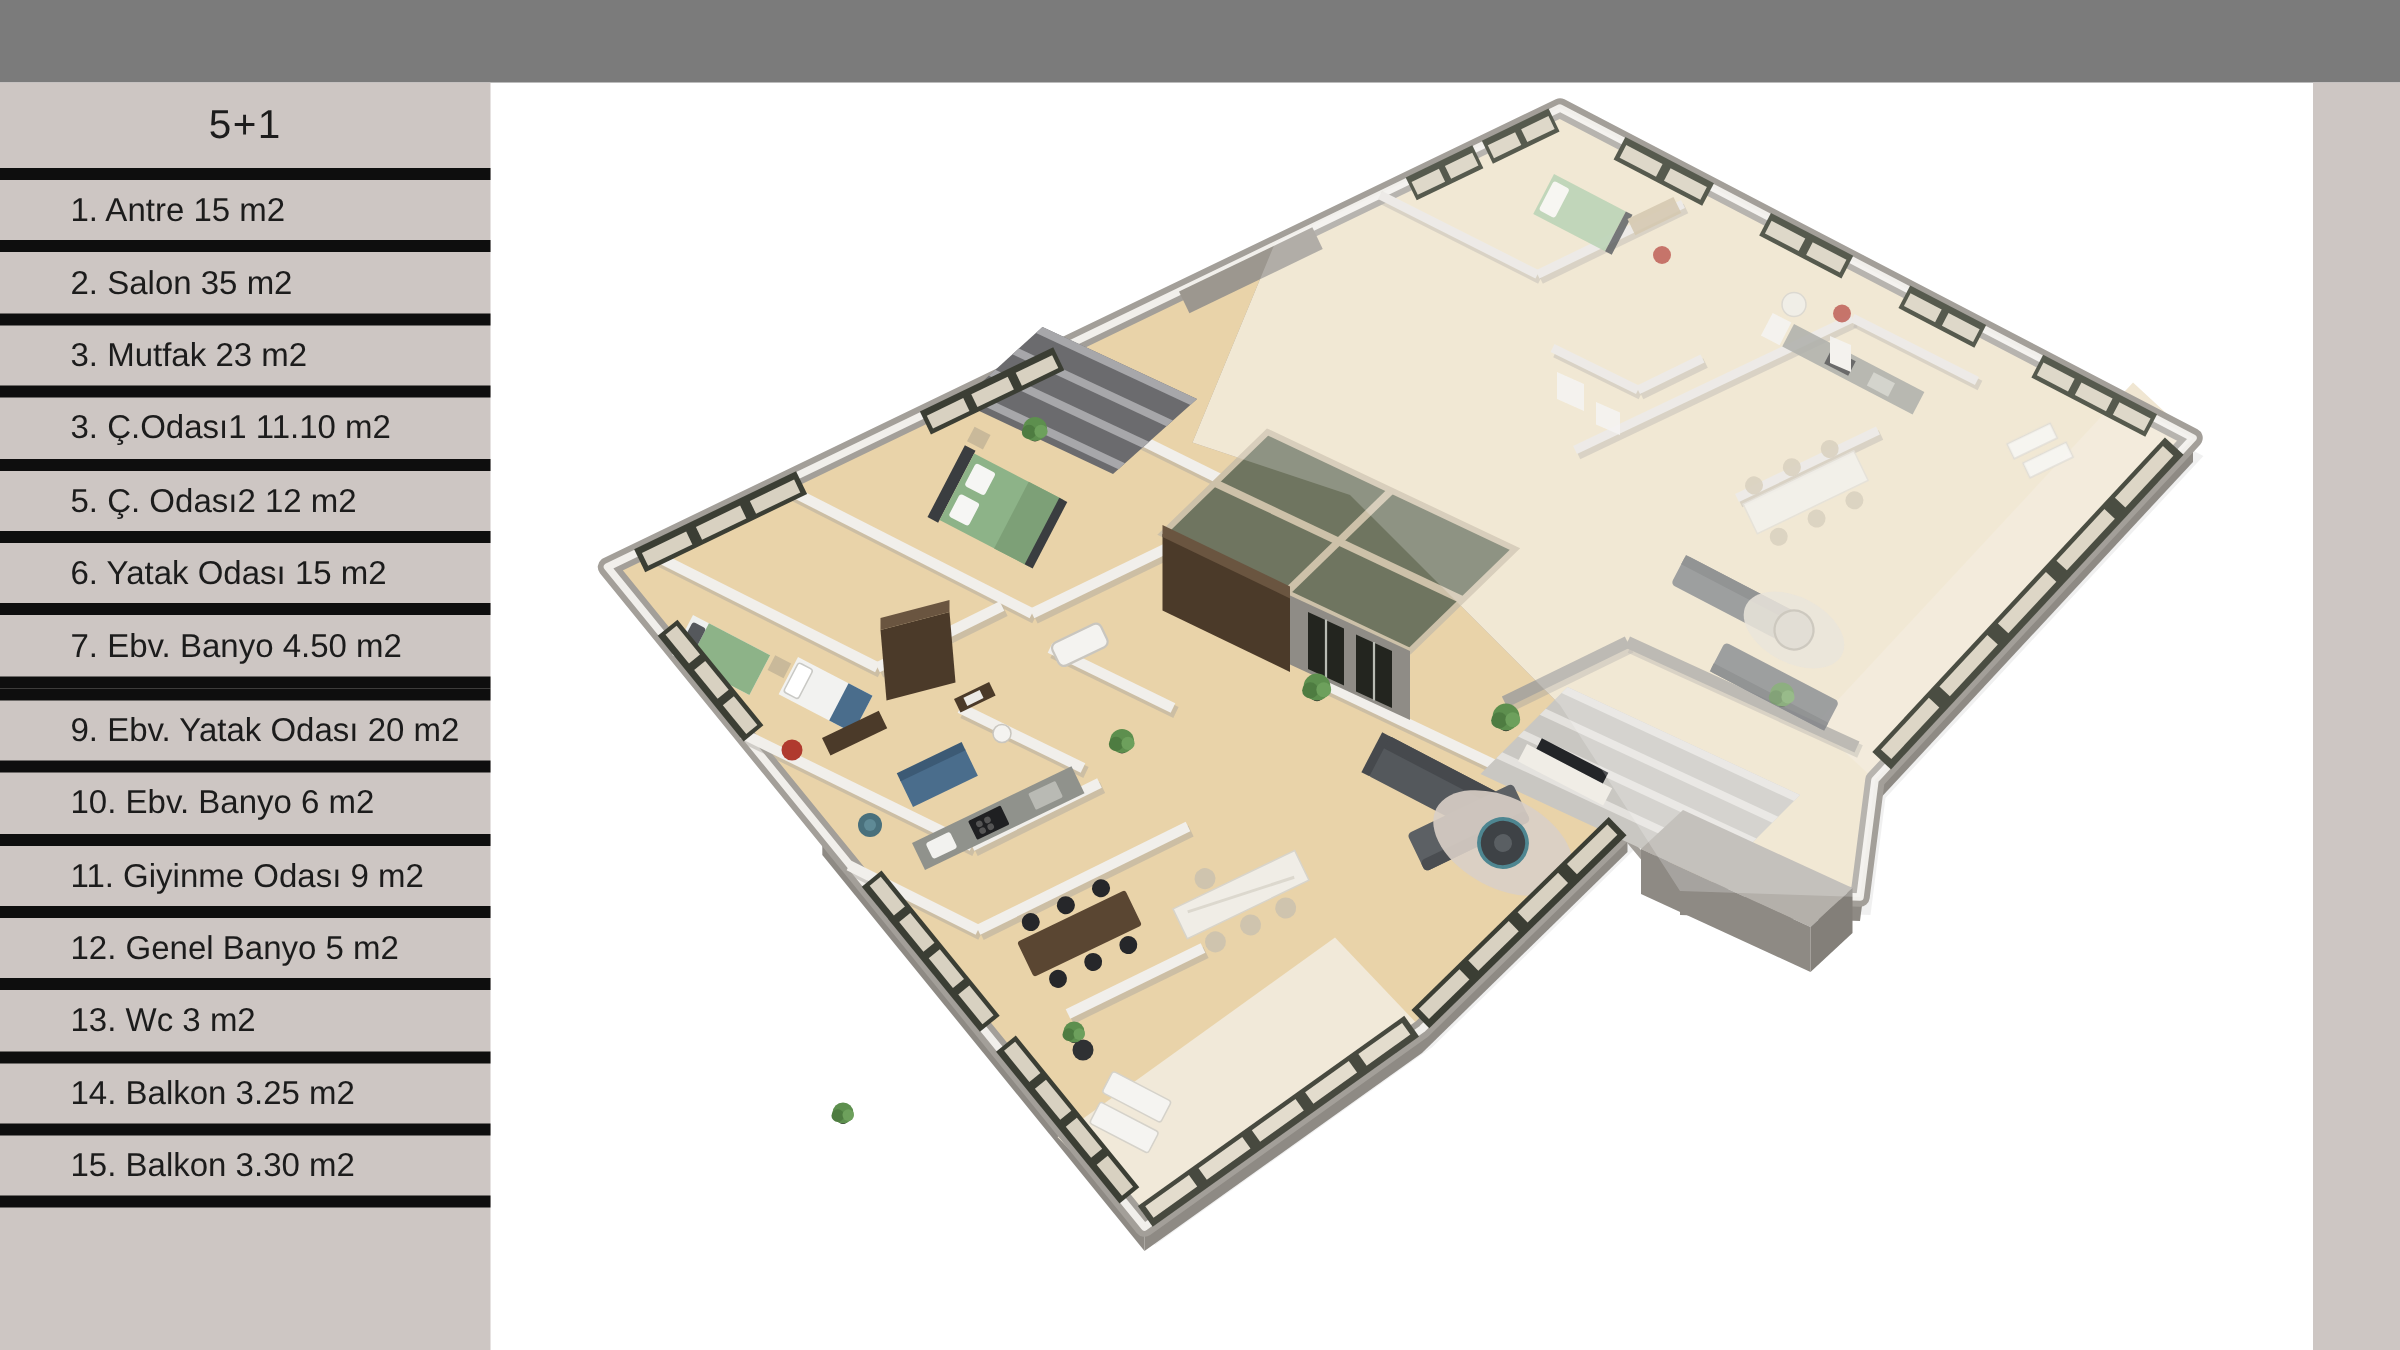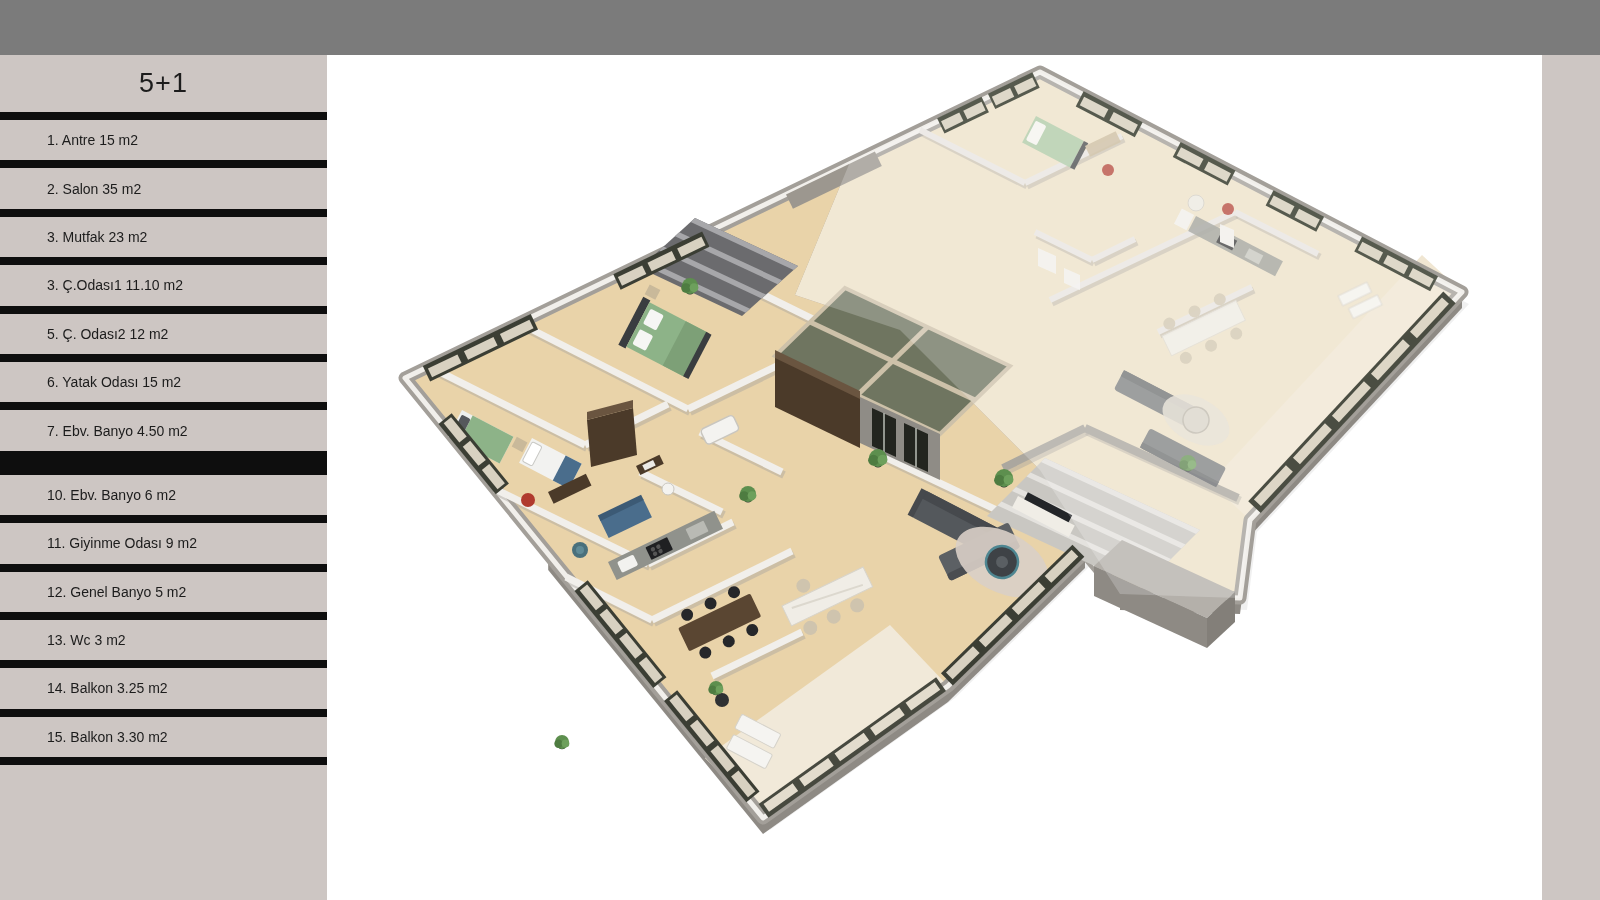--- a/index.html
+++ b/index.html
@@ -4,21 +4,21 @@
 <style>
   html,body{margin:0;padding:0;background:#ffffff;font-family:"Liberation Sans",sans-serif;}
   #stage{position:relative;width:1600px;height:900px;overflow:hidden;background:#ffffff;}
   #topbar{position:absolute;left:0;top:0;width:1600px;height:55px;}
   #rightstrip{position:absolute;top:55px;right:0;width:58px;height:845px;}
   #sidebar{position:absolute;left:0;top:55px;width:327px;height:845px;}
   #sidebar .title{height:57px;display:flex;align-items:center;justify-content:center;
     font-size:27px;font-weight:500;letter-spacing:1px;}
   #sidebar .bar{height:8px;}
   #sidebar .row{height:40.4px;display:flex;align-items:center;padding-left:47px;
-    font-size:14px;white-space:nowrap;}
+    font-size:22px;white-space:nowrap;}
   #plan-wrap{position:absolute;left:0;top:0;width:1600px;height:900px;}
   svg{display:block;}
 </style>
 </head>
 <body>
 
 <div id="stage">
   <div id="plan-wrap">
     <svg id="plan-svg" viewBox="0 0 1600 900" width="1600" height="900">
         <g>
@@ -434,20 +434,23 @@
         <div class="bar" style="background: rgb(14, 14, 14);"></div>
         <div class="row">
           <span>6. Yatak Odası 15 m2</span>
         </div>
         <div class="bar" style="background: rgb(14, 14, 14);"></div>
         <div class="row">
           <span>7. Ebv. Banyo 4.50 m2</span>
         </div>
         <div class="bar" style="background: rgb(14, 14, 14);"></div>
         <div class="bar" style="background: rgb(14, 14, 14);"></div>
+        <div class="row">
+          <span>9. Ebv. Yatak Odası 20 m2</span>
+        </div>
         <div class="bar" style="background: rgb(14, 14, 14);"></div>
         <div class="row">
           <span>10. Ebv. Banyo 6 m2</span>
         </div>
         <div class="bar" style="background: rgb(14, 14, 14);"></div>
         <div class="row">
           <span>11. Giyinme Odası 9 m2</span>
         </div>
         <div class="bar" style="background: rgb(14, 14, 14);"></div>
         <div class="row">

